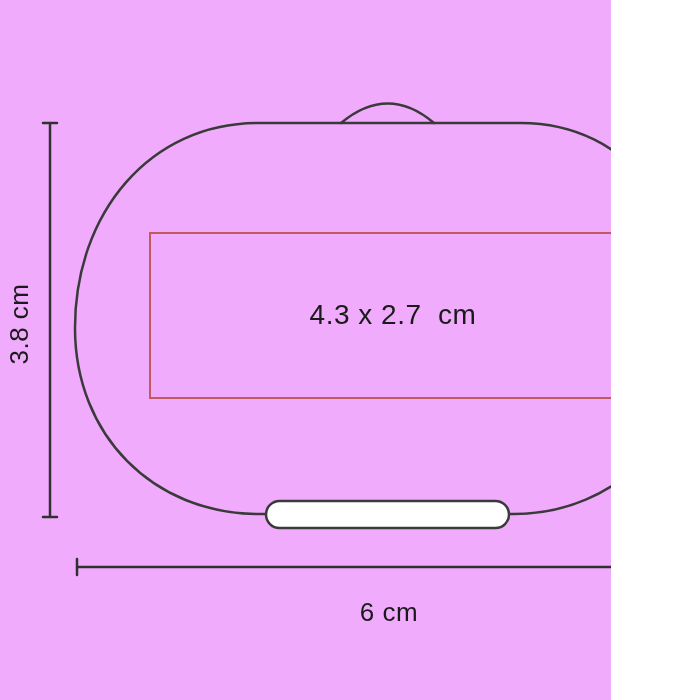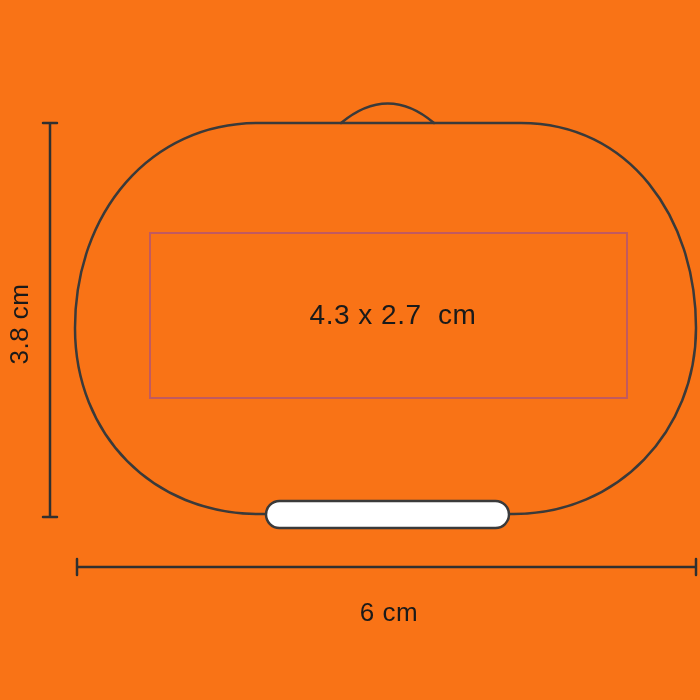--- a/index.html
+++ b/index.html
@@ -2,23 +2,23 @@
 <html><head>
 <meta charset="utf-8">
 <style>
   html, body {
     margin: 0;
     padding: 0;
     background: #ffffff;
   }
   .canvas {
     position: relative;
-    width: 700px;
+    width: 611px;
     height: 700px;
-    background: #f97316;
+    background: #f0abfc;
     overflow: hidden;
     font-family: "Liberation Sans", sans-serif;
   }
   svg {
     display: block;
   }
   .dim-label {
     font-family: "Liberation Sans", sans-serif;
     font-size: 26px;
     letter-spacing: 0.5px;

